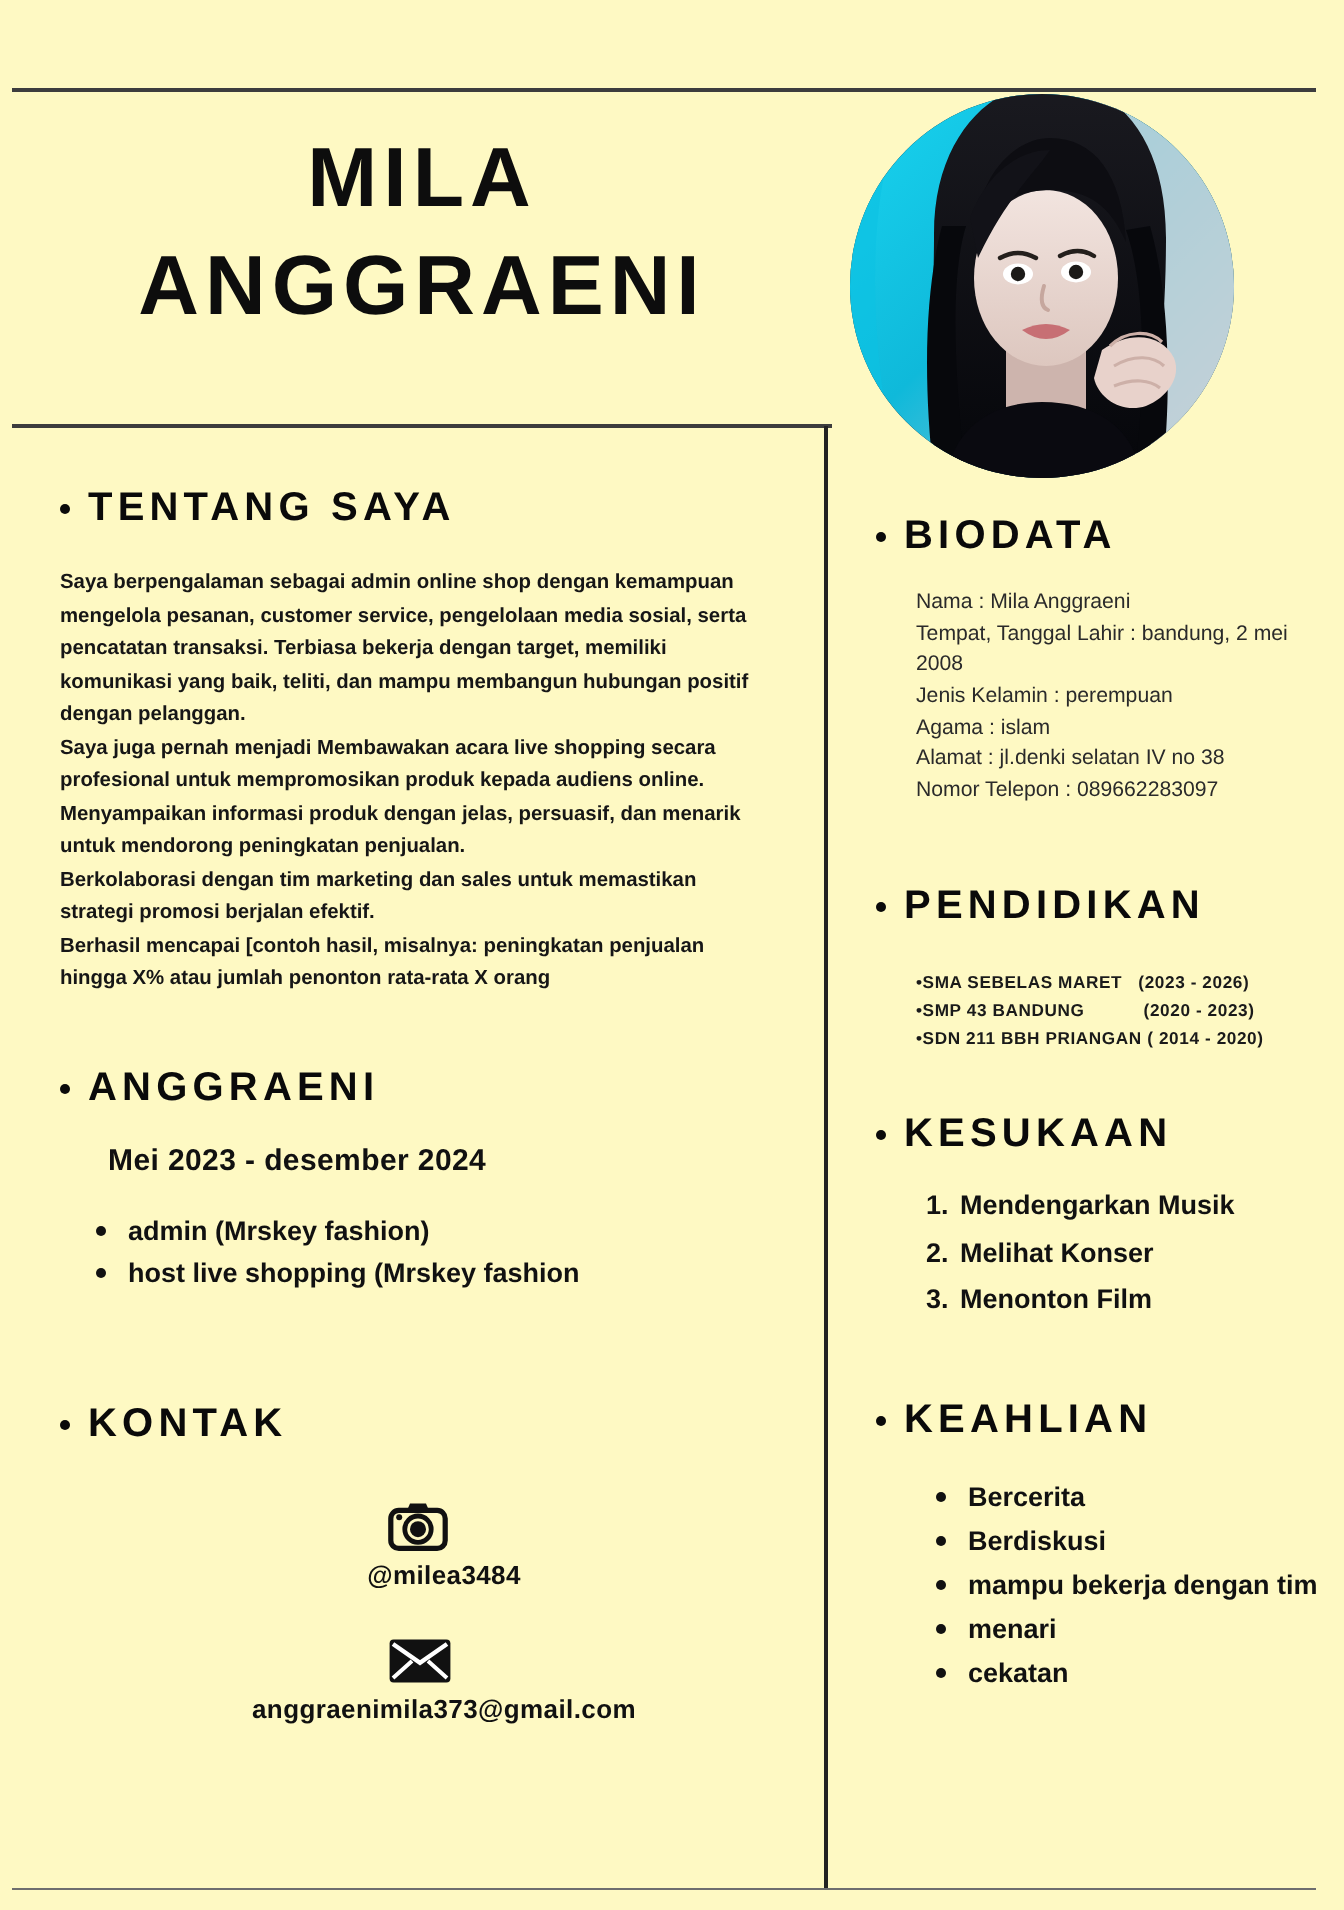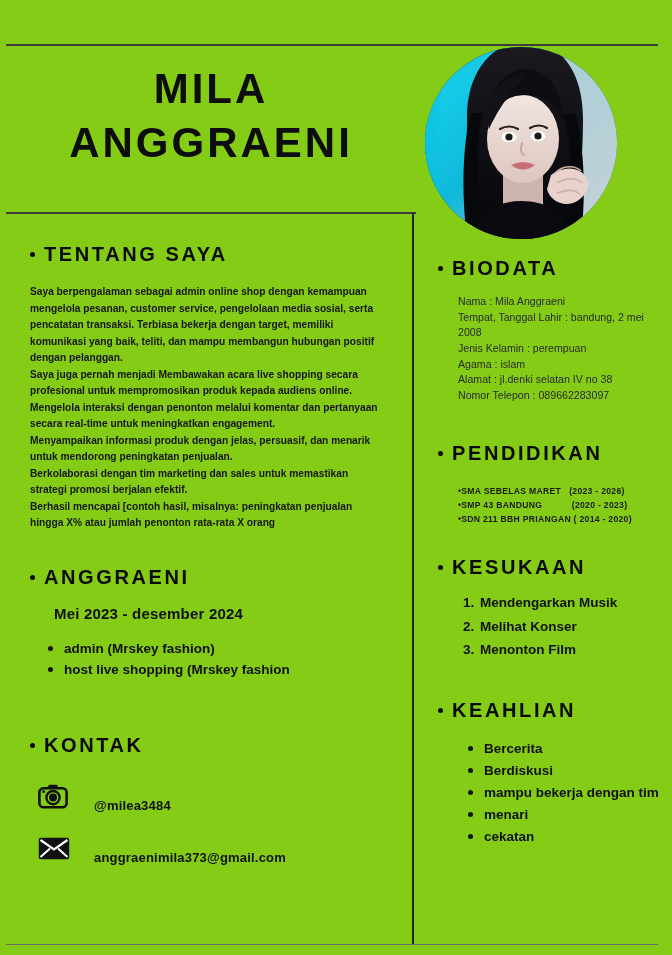--- a/index.html
+++ b/index.html
@@ -10,21 +10,21 @@
     background: #ffffff;
     font-family: "Liberation Sans", sans-serif;
     color: #000000;
     overflow: hidden;
   }
 
   #page {
     position: relative;
     width: 672px;
     height: 955px;
-    background: #84cc16;
+    background: #fef9c3;
   }
 
   
   .rule-top {
     position: absolute;
     left: 6px;
     top: 44px;
     width: 652px;
     height: 0;
     border-top: 2px solid #3d3d3d;
@@ -159,21 +159,22 @@
     top: 8px;
     width: 5px;
     height: 5px;
     border-radius: 50%;
     background: #111111;
   }
 
   
   .contact-row {
     display: flex;
-    align-items: flex-end;
+    align-items: center;
+    flex-direction: column;
   }
   .contact-icon {
     width: 42px;
     height: 34px;
     flex: 0 0 auto;
     display: flex;
     align-items: center;
     justify-content: flex-start;
   }
   .contact-text {
@@ -328,21 +329,20 @@
     <div class="sec-head h-left">
       <span class="dot"></span>
       <span class="txt">TENTANG SAYA</span>
     </div>
 
     <div class="sp-18"></div>
 
     <div class="about-body">
       <p>Saya berpengalaman sebagai admin online shop dengan kemampuan mengelola pesanan, customer service, pengelolaan media sosial, serta pencatatan transaksi. Terbiasa bekerja dengan target, memiliki komunikasi yang baik, teliti, dan mampu membangun hubungan positif dengan pelanggan.</p>
       <p>Saya juga pernah menjadi Membawakan acara live shopping secara profesional untuk mempromosikan produk kepada audiens online.</p>
-      <p>Mengelola interaksi dengan penonton melalui komentar dan pertanyaan secara real-time untuk meningkatkan engagement.</p>
       <p>Menyampaikan informasi produk dengan jelas, persuasif, dan menarik untuk mendorong peningkatan penjualan.</p>
       <p>Berkolaborasi dengan tim marketing dan sales untuk memastikan strategi promosi berjalan efektif.</p>
       <p>Berhasil mencapai [contoh hasil, misalnya: peningkatan penjualan hingga X% atau jumlah penonton rata-rata X orang</p>
     </div>
 
     <div class="sp-34"></div>
 
     <div class="sec-head h-left">
       <span class="dot"></span>
       <span class="txt">ANGGRAENI</span>

